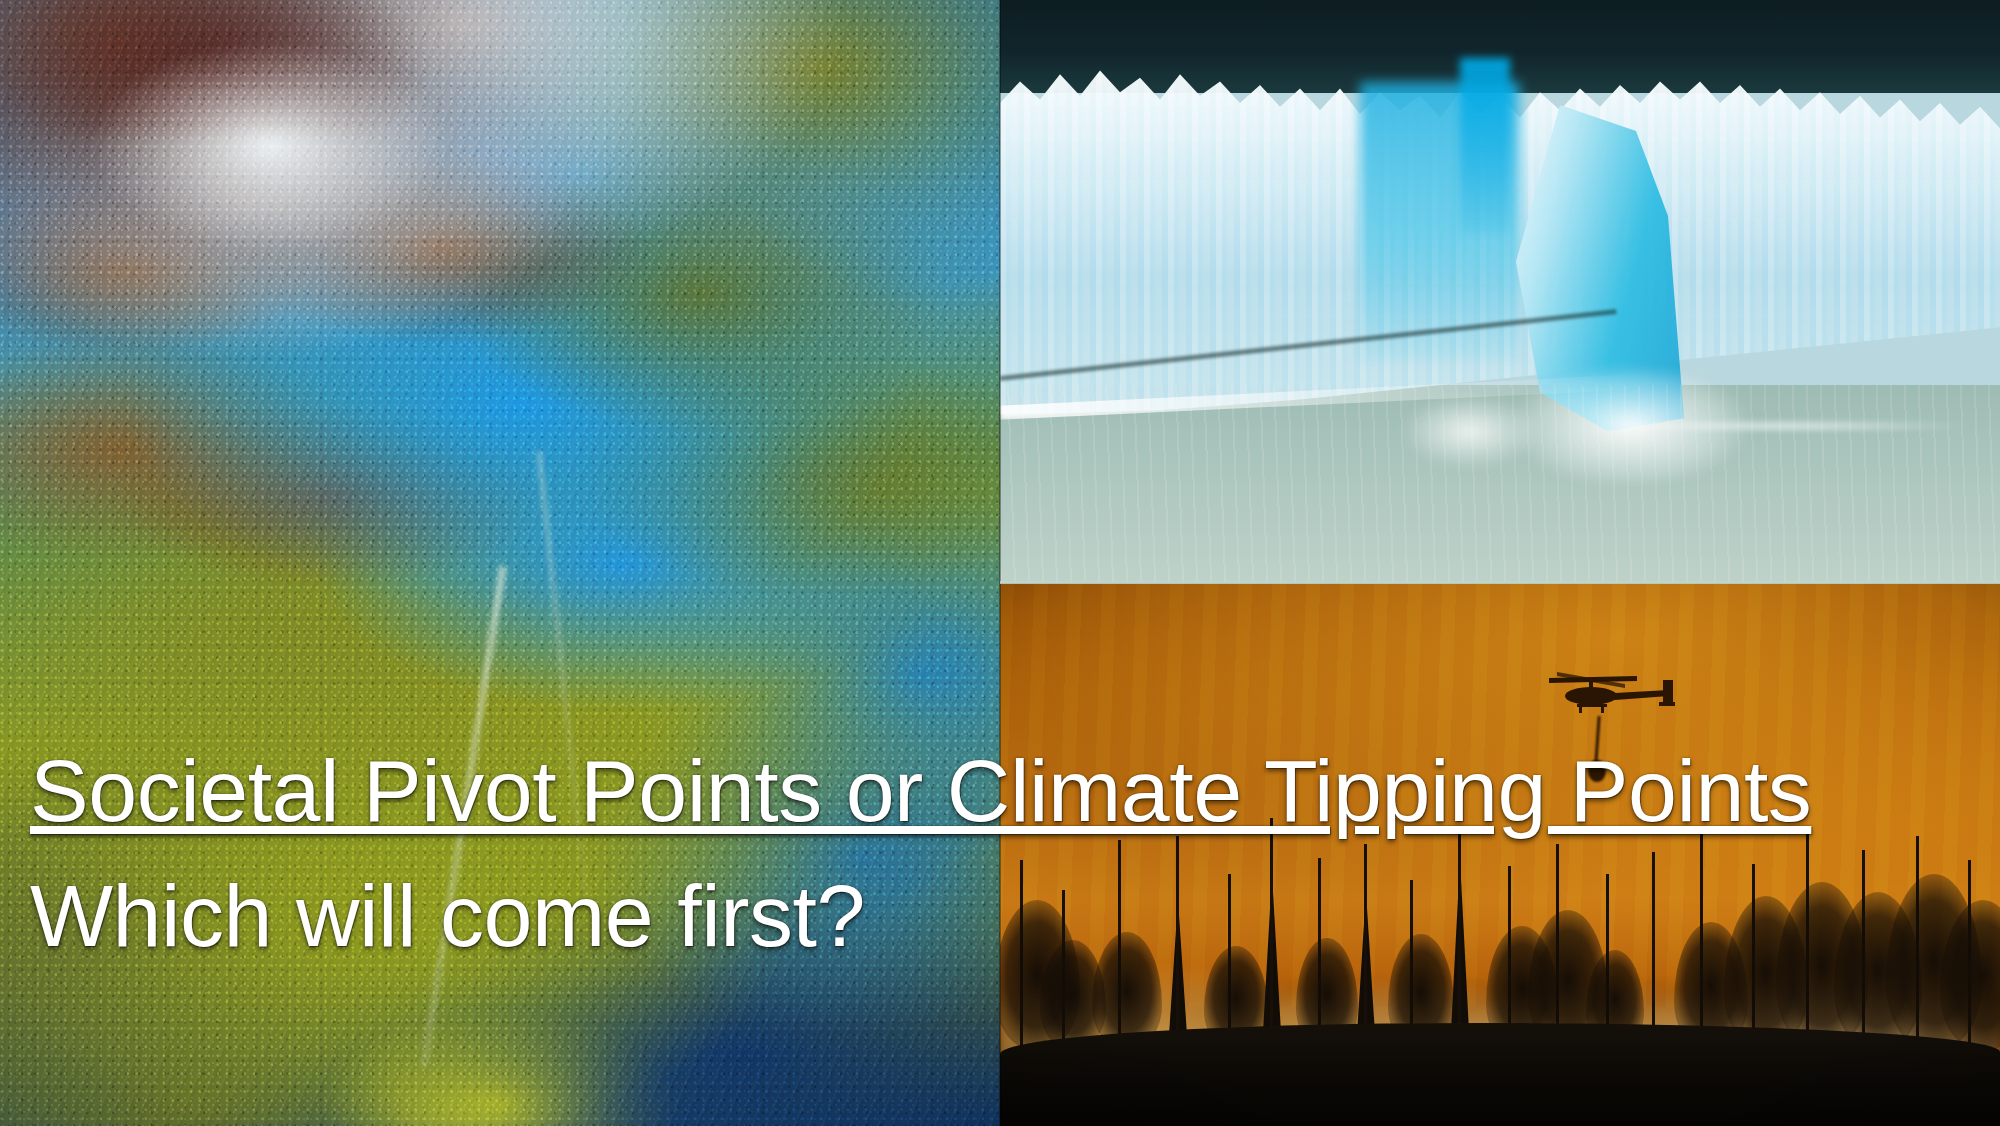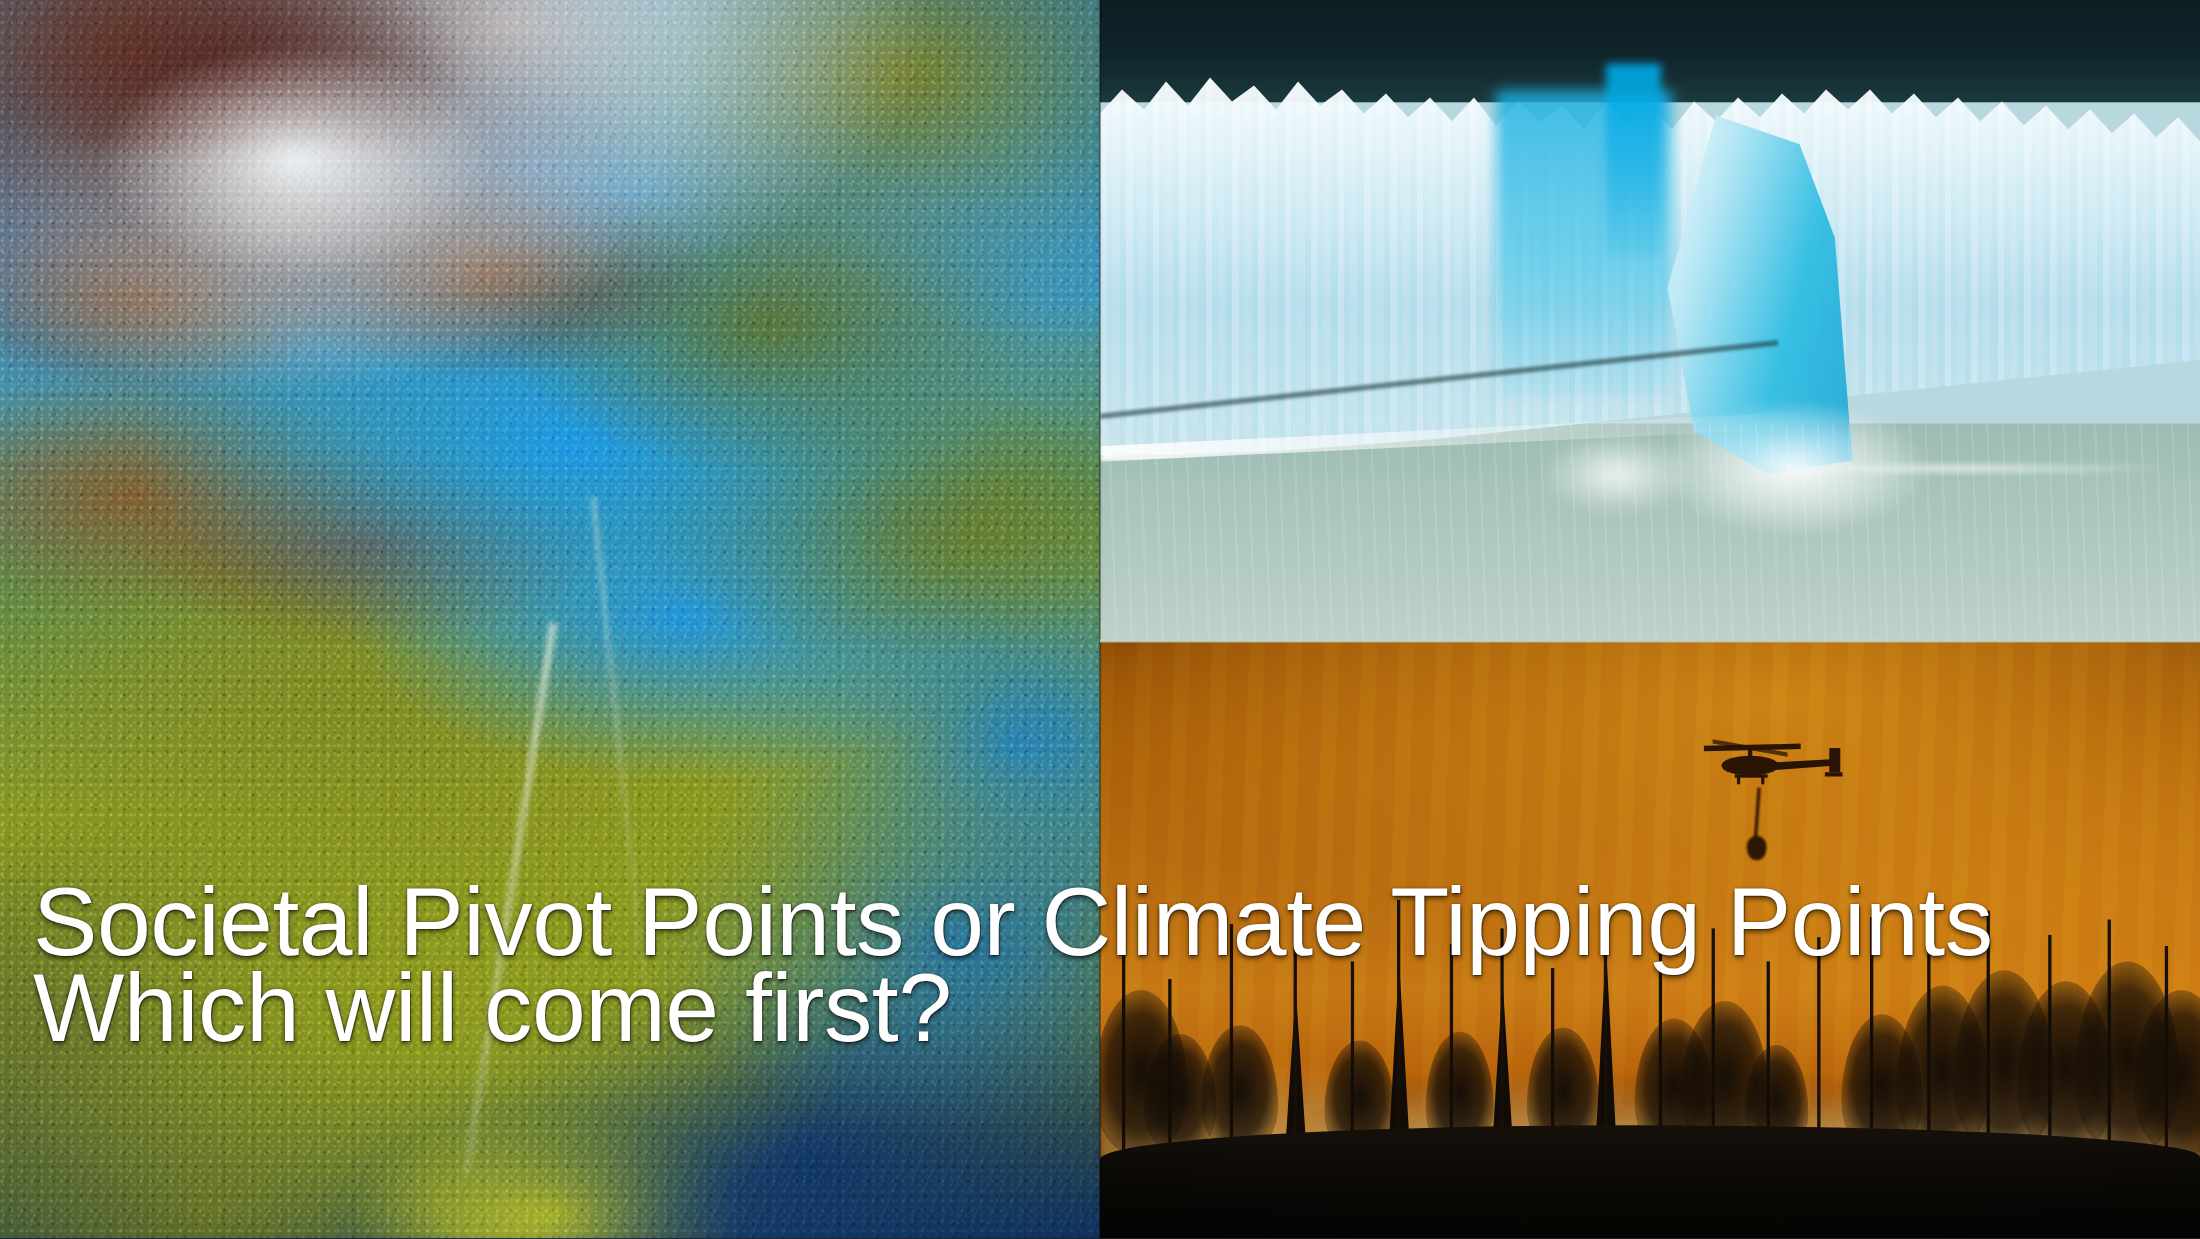--- a/index.html
+++ b/index.html
@@ -240,21 +240,21 @@
     font-weight:400;
     font-size:88px;
     line-height:1.0;
     letter-spacing:-0.5px;
     white-space:nowrap;
     text-shadow:
       0 3px 5px rgba(0,0,0,.55),
       0 0 2px rgba(0,0,0,.45),
       1px 1px 0 rgba(0,0,0,.28);
   }
-  #title-line-1{ top:794px; }
+  #title-line-1{ top:747px;text-decoration:underline; }
   #title-line-2{ top:872px;text-align:center; }
 
   
   .seam-v{ position:absolute; left:999px; top:0; width:2px; height:1126px; background:rgba(0,0,0,.35); }
   .seam-h{ position:absolute; left:1000px; top:581px; width:1000px; height:3px; background:rgba(190,214,206,.85); }
 </style>
 </head>
 <body>
 
 <div id="slide">

